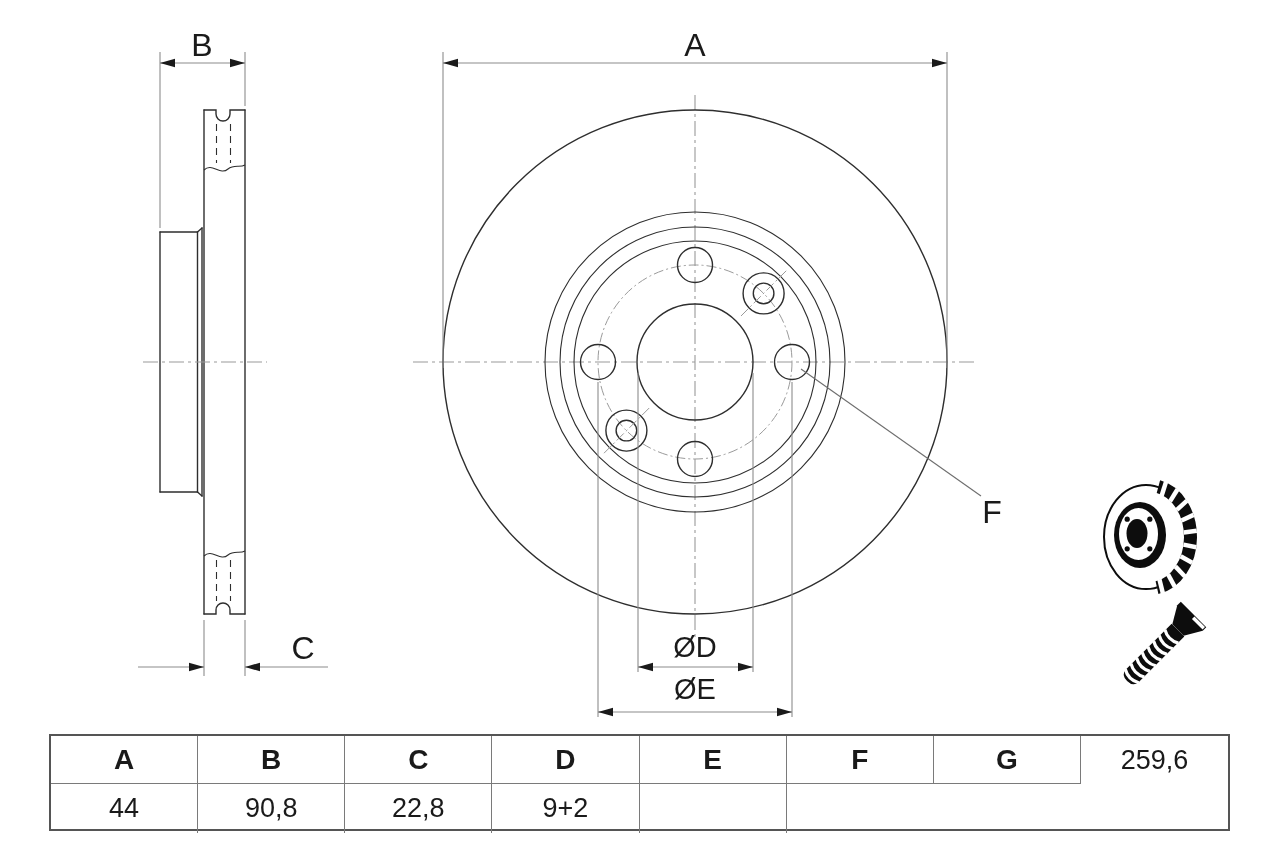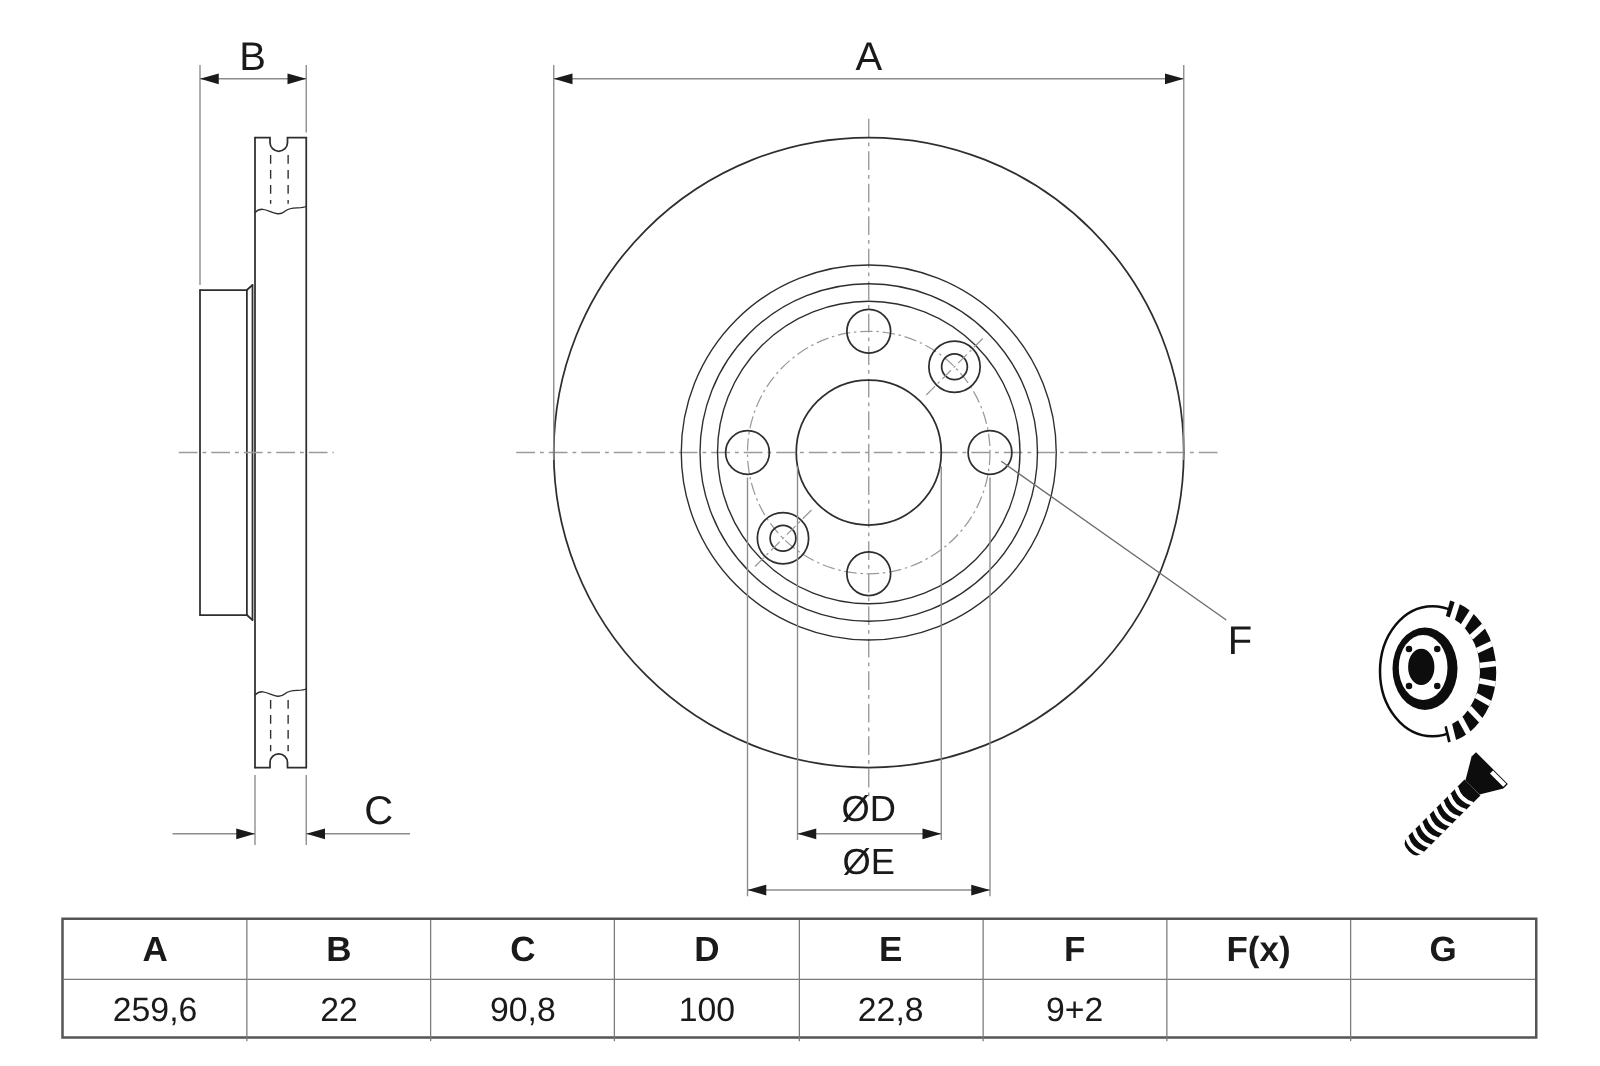--- a/index.html
+++ b/index.html
@@ -170,22 +170,20 @@
   </g>
 </svg>
 
 <div class="dim-table">
   <div class="cell hdr">A</div>
   <div class="cell hdr">B</div>
   <div class="cell hdr">C</div>
   <div class="cell hdr">D</div>
   <div class="cell hdr">E</div>
   <div class="cell hdr">F</div>
-  <div class="cell hdr">F(x)</div>
   <div class="cell hdr">G</div>
   <div class="cell val">259,6</div>
-  <div class="cell val">22</div>
+  <div class="cell val">44</div>
   <div class="cell val">90,8</div>
-  <div class="cell val">100</div>
   <div class="cell val">22,8</div>
   <div class="cell val">9+2</div>
   <div class="cell val"></div>
 </div>
 
 </body></html>

